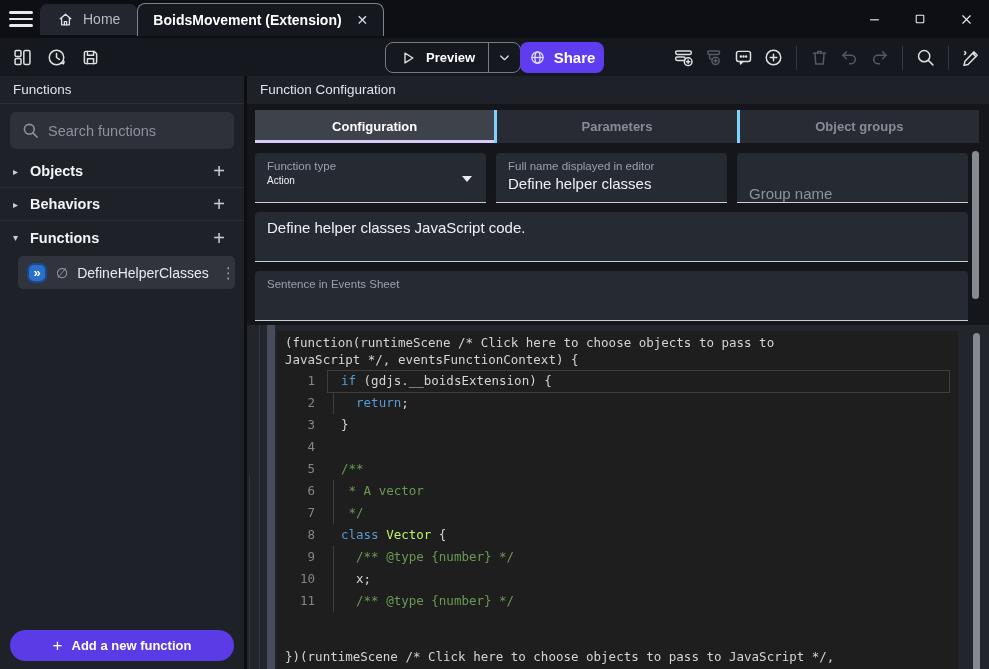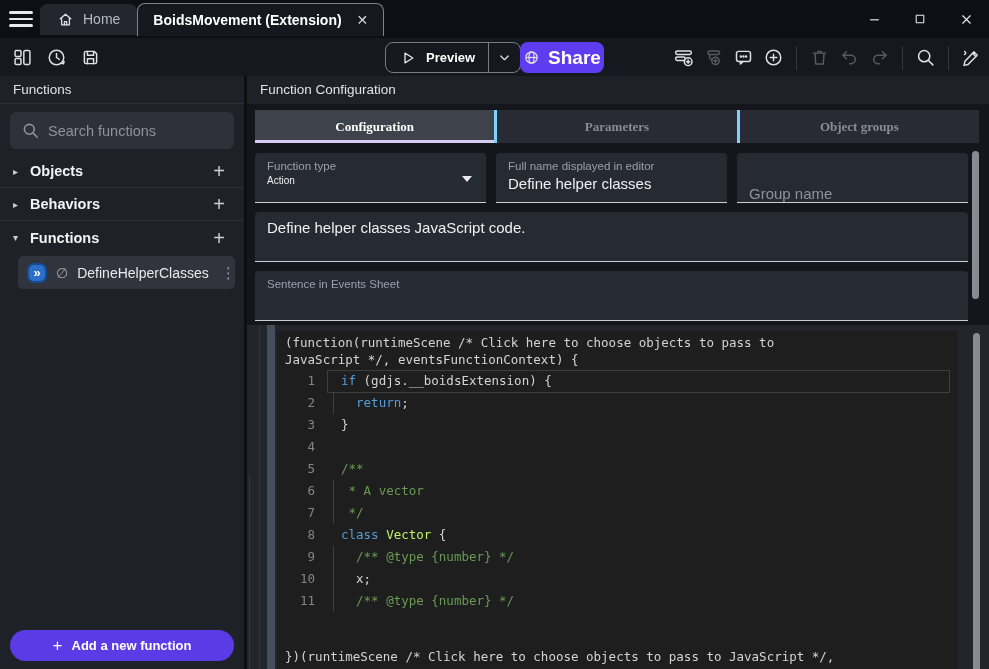--- a/index.html
+++ b/index.html
@@ -25,21 +25,21 @@
 
   
   .toolbar { height:38px; background:#15181e; position:relative; }
   .left-icons { position:absolute; left:12px; top:4px; height:30px; display:flex; align-items:center; gap:13px; color:#dde0e5; }
   .tb-icon { width:21px; height:21px; color:#dde0e5; }
   .tb-icon.dim { color:#555a63; }
   .preview-group { position:absolute; left:385px; top:4px; height:31px; border:1px solid #777b84; border-radius:8px; display:flex; align-items:stretch; color:#ffffff; }
   .preview-main { display:flex; align-items:center; gap:9px; padding:0 13px; font-weight:bold; font-size:13px; }
   .pg-div { width:1px; background:#777b84; }
   .preview-chevron { display:flex; align-items:center; padding:0 8px; }
-  .share-btn { position:absolute; left:520px; top:4px; height:31px; width:84px; border-radius:8px; background:#5e3cf0; display:flex; align-items:center; justify-content:center; gap:8px; font-weight:bold; font-size:19px; color:#fff; }
+  .share-btn { position:absolute; left:520px; top:4px; height:31px; width:84px; border-radius:8px; background:#5e3cf0; display:flex; align-items:center; justify-content:center; gap:8px; font-weight:bold; font-size:15px; color:#fff; }
   .right-icons { position:absolute; right:7px; top:4px; height:31px; display:flex; align-items:center; gap:9px; }
   .tb-div { width:1px; height:24px; background:#343842; margin:0 3px; }
 
   
   .content { display:flex; height:593px; }
 
   
   .sidebar { width:247px; background:#1e2128; border-right:3px solid #0c0e12; display:flex; flex-direction:column; }
   .panel-title { height:28px; line-height:28px; padding:0 13px; font-size:13.5px; color:#dfe2e8; border-bottom:1px solid #2c2f37; flex:none; }
   .search-wrap { margin:8px 10px 6px; position:relative; flex:none; }
@@ -57,21 +57,21 @@
   .priv-ico { color:#9aa0ab; font-size:14px; }
   .item-label { flex:1; font-size:14px; color:#e8eaee; }
   .item-dots { color:#9aa0ab; font-size:15px; padding:0 3px; }
   .add-btn { margin:0 10px 8px; height:31px; flex:none; border-radius:16px; background:#5b3be6; display:flex; align-items:center; justify-content:center; gap:9px; font-weight:bold; font-size:13px; color:#fff; cursor:pointer; }
   .add-btn .plus { font-size:17px; font-weight:300; }
 
   
   .main { flex:1; background:#14161c; display:flex; flex-direction:column; position:relative; }
   .main .panel-title { background:#1e2128; border-bottom:none; }
   .tabs { display:flex; height:33px; margin:6px 10px 0 8px; flex:none; }
-  .tab { flex:1; background:#282b33; display:flex; align-items:center; justify-content:center; font-weight:bold; font-size:13px; color:#878c96; position:relative; cursor:pointer;font-family:Liberation Serif, serif; }
+  .tab { flex:1; background:#282b33; display:flex; align-items:center; justify-content:center; font-weight:bold; font-size:13px; color:#878c96; position:relative; cursor:pointer; }
   .tab + .tab { border-left:3px solid #7dd3fc; }
   .tab.active { background:#3e424b; color:#fff; }
   .tab.active::after { content:""; position:absolute; left:0; right:0; bottom:0; height:3px; background:#d6ccf5; }
 
   .form { padding:10px 21px 4px 8px; position:relative; flex:none; }
   .form-row1 { display:grid; grid-template-columns:1fr 1fr 1fr; gap:10px; }
   .field { height:50px; background:#262a33; border-bottom:1px solid rgba(233,236,241,.85); border-radius:4px 4px 0 0; padding:7px 12px 0; position:relative; }
   .field .flabel { font-size:11.5px; color:#9aa0aa; margin-bottom:3px; }
   .field input { width:100%; background:transparent; border:none; outline:none; color:#eef0f4; font-size:15px; padding:0; font-family:"Liberation Sans", sans-serif; }
   .field input::placeholder { color:#8d929b; }

